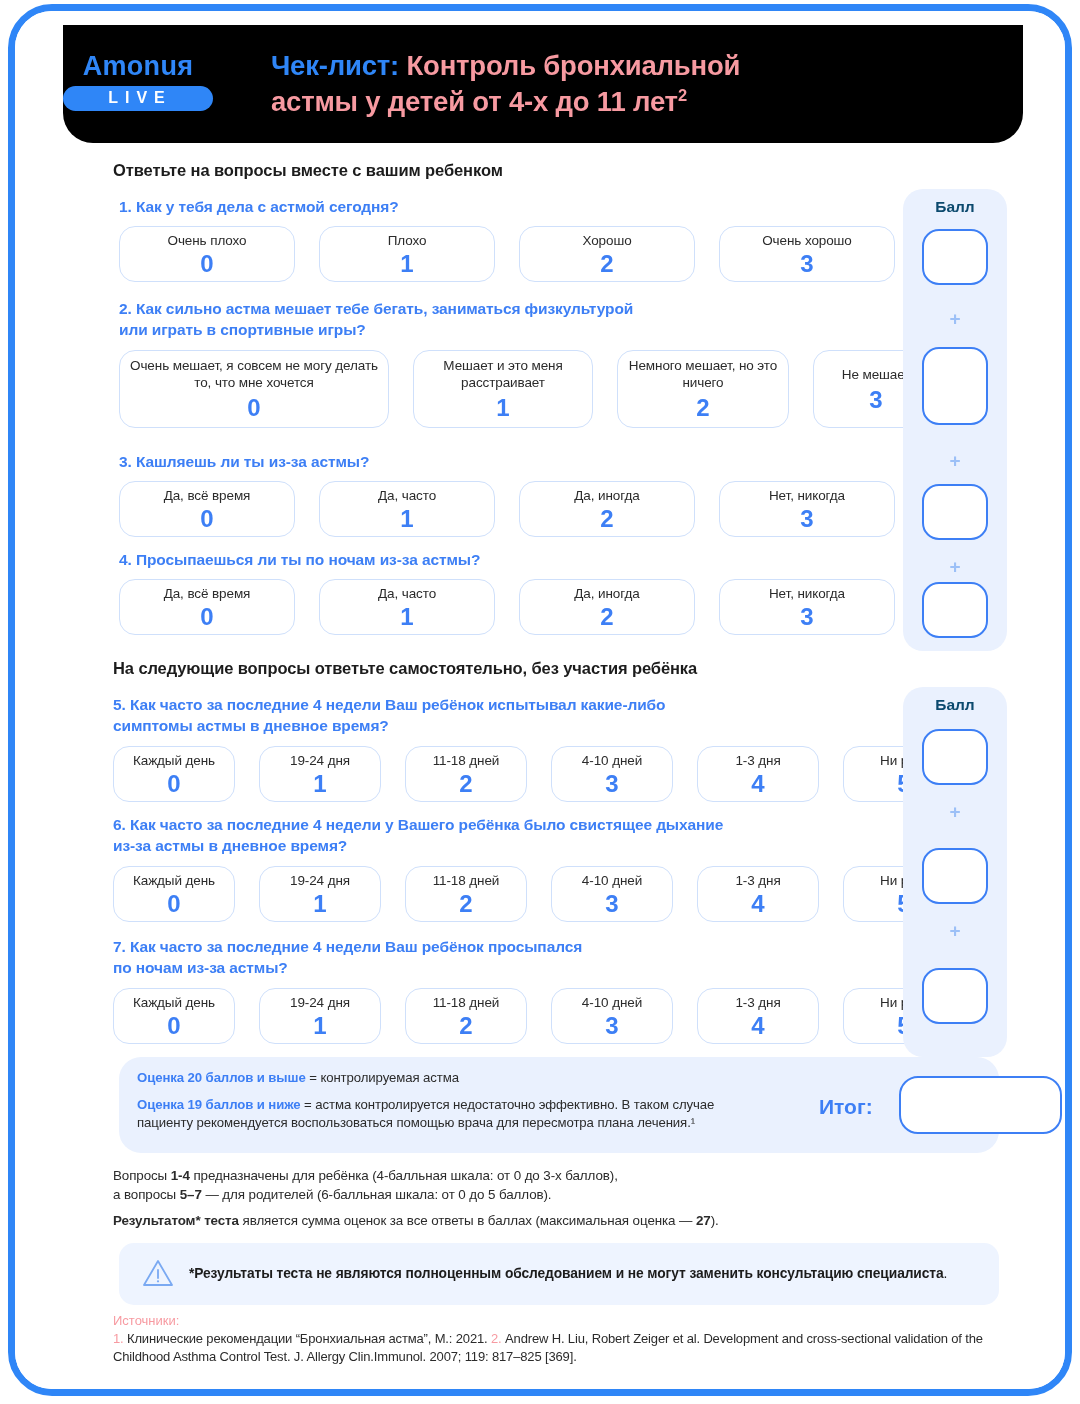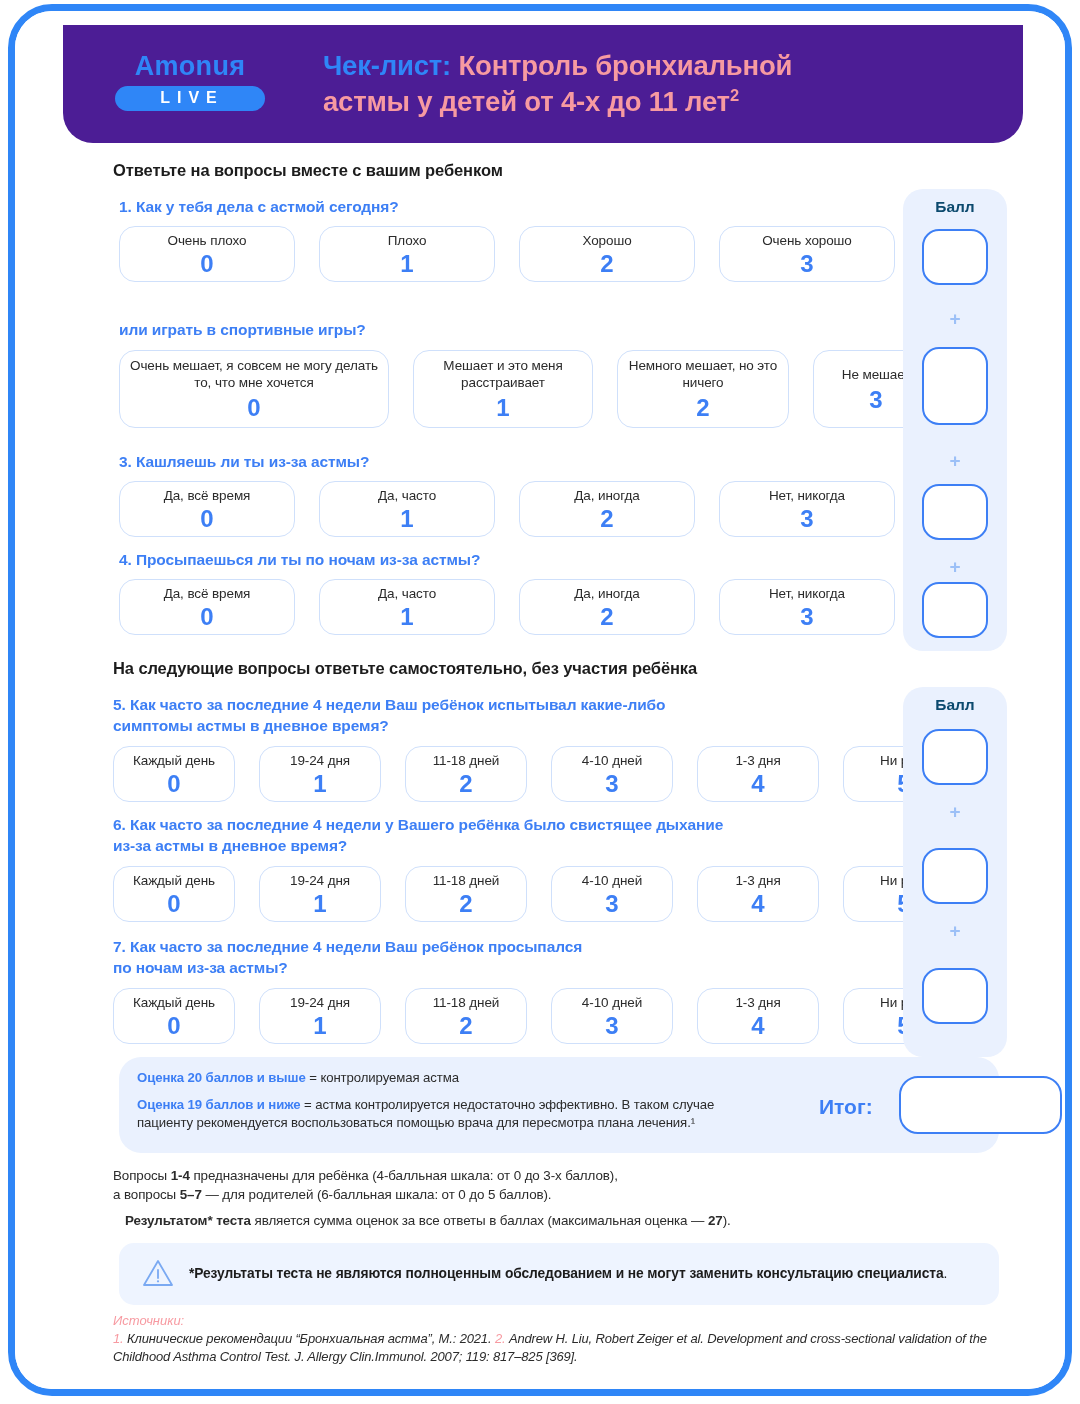--- a/index.html
+++ b/index.html
@@ -33,26 +33,25 @@
     background: #ffffff;
   }
 
   
   .header {
     position: absolute;
     left: 48px;
     top: 14px;
     width: 960px;
     height: 118px;
-    background: #4c1d95;
+    background: #000000;
     border-radius: 0 0 30px 30px;
     display: flex;
     align-items: center;
     box-sizing: border-box;
-    padding-left: 52px;
   }
   .logo-block {
     width: 150px;
     flex: 0 0 150px;
     margin-right: 58px;
     margin-top: -4px;
   }
   .logo-word {
     font-size: 27px;
     font-weight: bold;
@@ -253,21 +252,20 @@
     letter-spacing: -0.1px;
   }
   .warn-text .norm { font-weight: normal; }
 
   
   .sources {
     position: absolute;
     left: 98px;
     top: 1302px;
     width: 900px;
-    font-style: italic;
   }
   .sources-title {
     font-size: 13px;
     color: #f79aa1;
     margin-bottom: 2px;
   }
   .sources-body {
     font-size: 13px;
     color: #2b2b2b;
     line-height: 1.42;
@@ -311,21 +309,21 @@
       </div>
       <div class="opt">
         <div class="opt-label">Очень хорошо</div>
         <div class="opt-score">3</div>
       </div>
     </div>
   </div>
 
   <div class="qblock" style="left:104px; top:287px;">
     <div class="q-title">
-      <br>
+      <span>2. Как сильно астма мешает тебе бегать, заниматься физкультурой</span><br>
       <span>или играть в спортивные игры?</span>
     </div>
     <div class="opt-row row2">
       <div class="opt w0">
         <div class="opt-label">Очень мешает, я совсем не могу делать то, что мне хочется</div>
         <div class="opt-score">0</div>
       </div>
       <div class="opt w1">
         <div class="opt-label">Мешает и это меня расстраивает</div>
         <div class="opt-score">1</div>
@@ -517,21 +515,21 @@
     </div>
     <div class="itog-label">Итог:</div>
     <div class="itog-box"></div>
   </div>
 
   <div class="foot" style="left:98px; top:1155px; width:860px;">
     <span>Вопросы </span><b>1-4</b><span> предназначены для ребёнка (4-балльная шкала: от 0 до 3-х баллов),</span><br>
     <span>а вопросы </span><b>5–7</b><span> — для родителей (6-балльная шкала: от 0 до 5 баллов).</span>
   </div>
 
-  <div class="foot" style="left:98px; top:1200px; width:860px;margin-left:12px;">
+  <div class="foot" style="left:98px; top:1200px; width:860px;">
     <b>Результатом* теста</b><span> является сумма оценок за все ответы в баллах (максимальная оценка — </span><b>27</b><span>).</span>
   </div>
 
   <div class="warn-box">
     <div class="warn-icon">
       <svg width="34" height="32" viewBox="0 0 34 32" fill="none">
         <path d="M17 4 L31 28 H3 Z" stroke="#7aa9f2" stroke-width="1.8" stroke-linejoin="round" fill="none"></path>
         <line x1="17" y1="13" x2="17" y2="21" stroke="#7aa9f2" stroke-width="1.8" stroke-linecap="round"></line>
         <circle cx="17" cy="24.3" r="1.1" fill="#7aa9f2"></circle>
       </svg>

